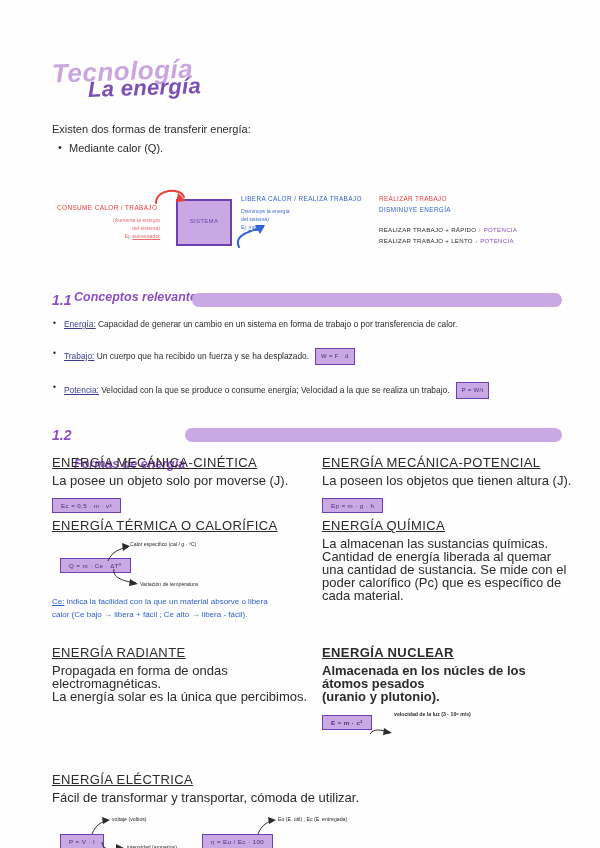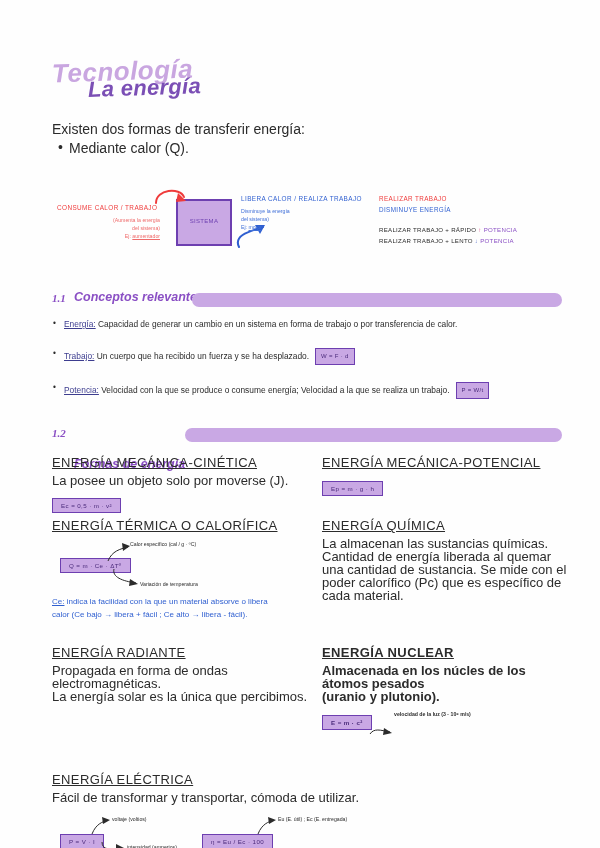--- a/index.html
+++ b/index.html
@@ -52,21 +52,21 @@
     letter-spacing: 0.3px;
     transform: rotate(-2deg);
     white-space: nowrap;
   }
 
   
   .intro {
     position: absolute;
     left: 52px;
     top: 121px;
-    font-size: 14px;
+    font-size: 11px;
     color: #2b2b2b;
     line-height: 16px;
   }
   .intro .lead { margin: 0 0 3px 0; }
   .intro ul { margin: 0; padding-left: 17px; list-style: none; }
   .intro li { position: relative; margin-bottom: 2px; }
   .intro li::before {
     content: "•";
     position: absolute;
     left: -11px;
@@ -125,21 +125,21 @@
   .dg-pot-row.r1 { top: 41px; }
   .dg-pot-row.r2 { top: 52px; }
   .dg-pot-row .pot { color: #8a4fc4; }
   .dg-pot-row .up { color: #d94f8c; font-weight: bold; }
   .dg-pot-row .down { color: #6a7fd0; font-weight: bold; }
 
   
   .sec-head { position: absolute; left: 52px; height: 20px; }
   .sec-num {
     position: absolute; left: 0; top: 3px;
-    font-size: 11px; font-style: italic; font-weight: bold; color: #8a4fc4; font-family: Liberation Serif, serif;
+    font-size: 14px; font-style: italic; font-weight: bold; color: #8a4fc4;
   }
   .sec-title {
     position: absolute; top: 1px;
     font-size: 12.5px; font-style: italic; font-weight: bold; color: #8a4fc4;
     white-space: nowrap;
   }
   .sec-bar {
     position: absolute; top: 4px; height: 14px;
     background: #c9a8e4; border-radius: 7px;
   }
@@ -301,20 +301,21 @@
     <div class="col-left" style="top:0;">
       <div class="topic-title">ENERGÍA MECÁNICA-CINÉTICA</div>
       <div class="topic-body">La posee un objeto solo por moverse (J).</div>
       <div style="margin-top:7px;">
         <span class="formula-box">Ec = 0,5 · m · v²</span>
       </div>
     </div>
 
     <div class="col-right" style="top:0;">
       <div class="topic-title">ENERGÍA MECÁNICA-POTENCIAL</div>
+      <div class="topic-body">La poseen los objetos que tienen altura (J).</div>
       <div style="margin-top:7px;">
         <span class="formula-box">Ep = m · g · h</span>
       </div>
     </div>
 
     <div class="col-left" style="top:63px;">
       <div class="topic-title">ENERGÍA TÉRMICA O CALORÍFICA</div>
 
       <div style="position:relative; height:58px; margin-top:6px;">
         <span class="formula-box" style="position:absolute; left:8px; top:19px;">Q = m · Ce · ΔTº</span>

